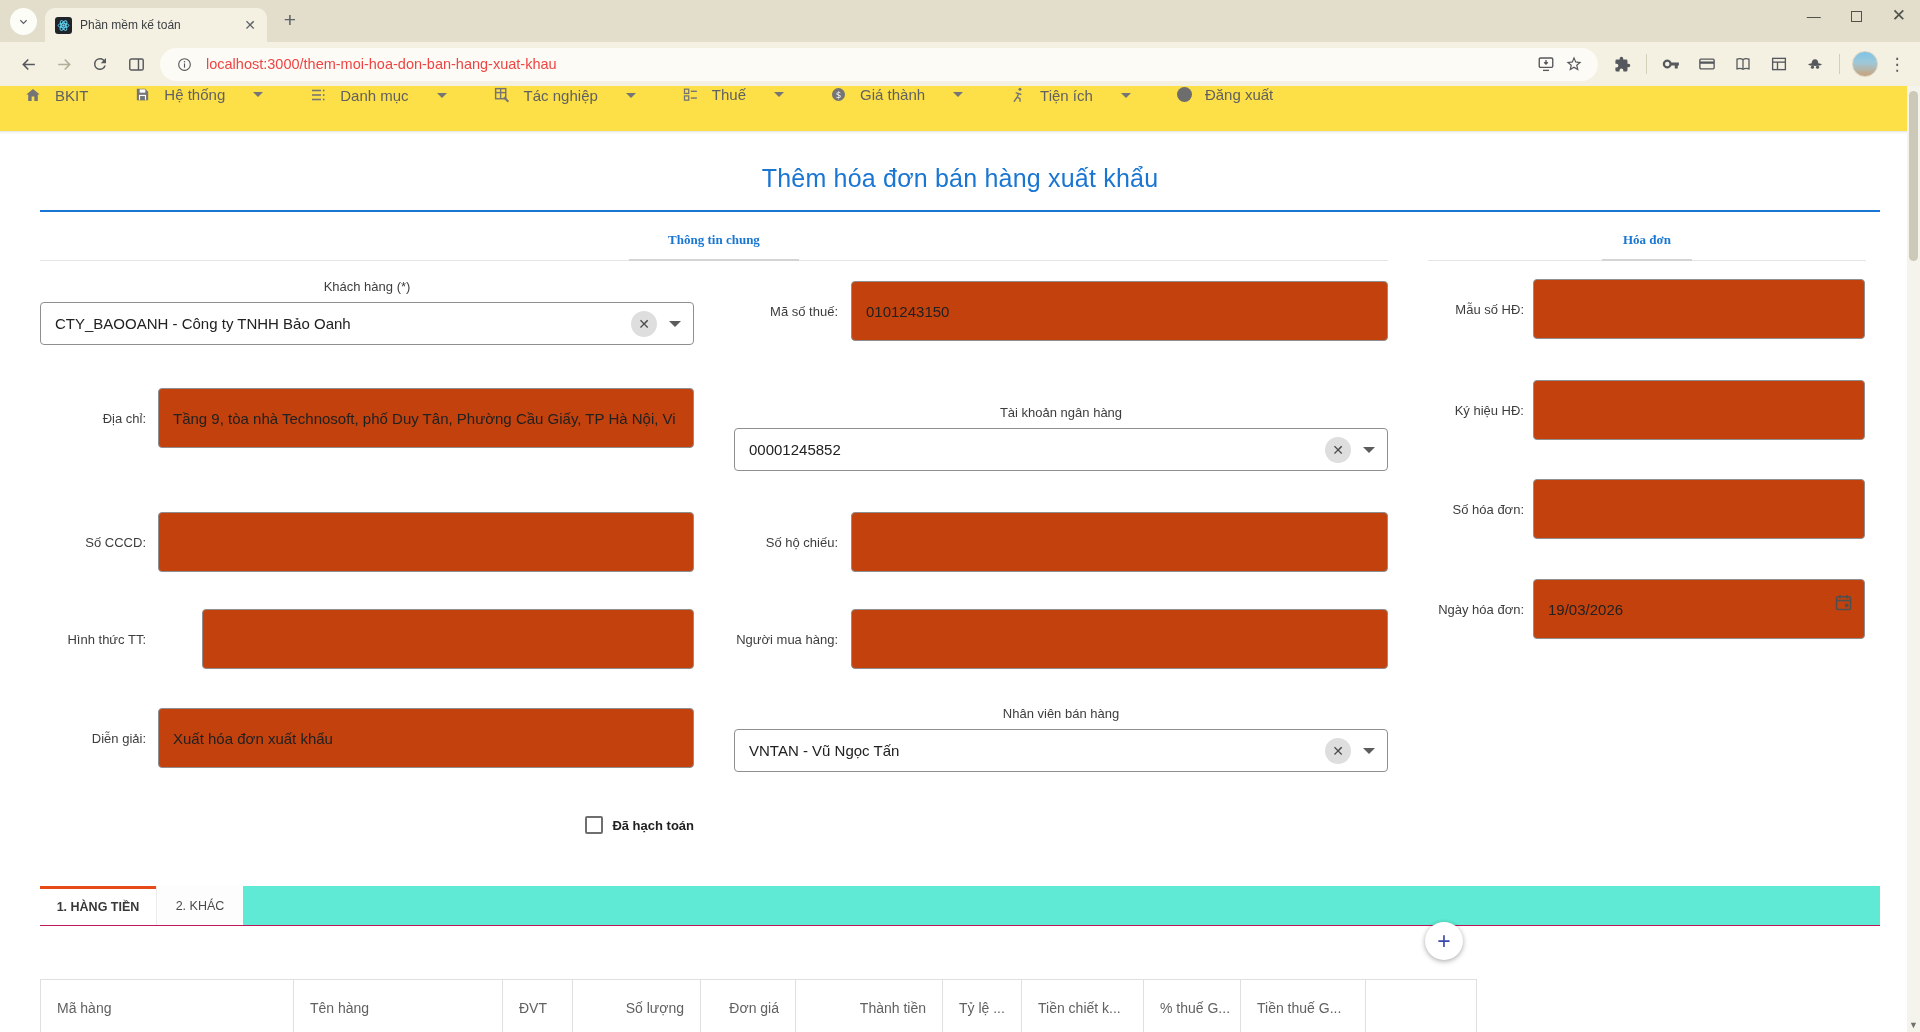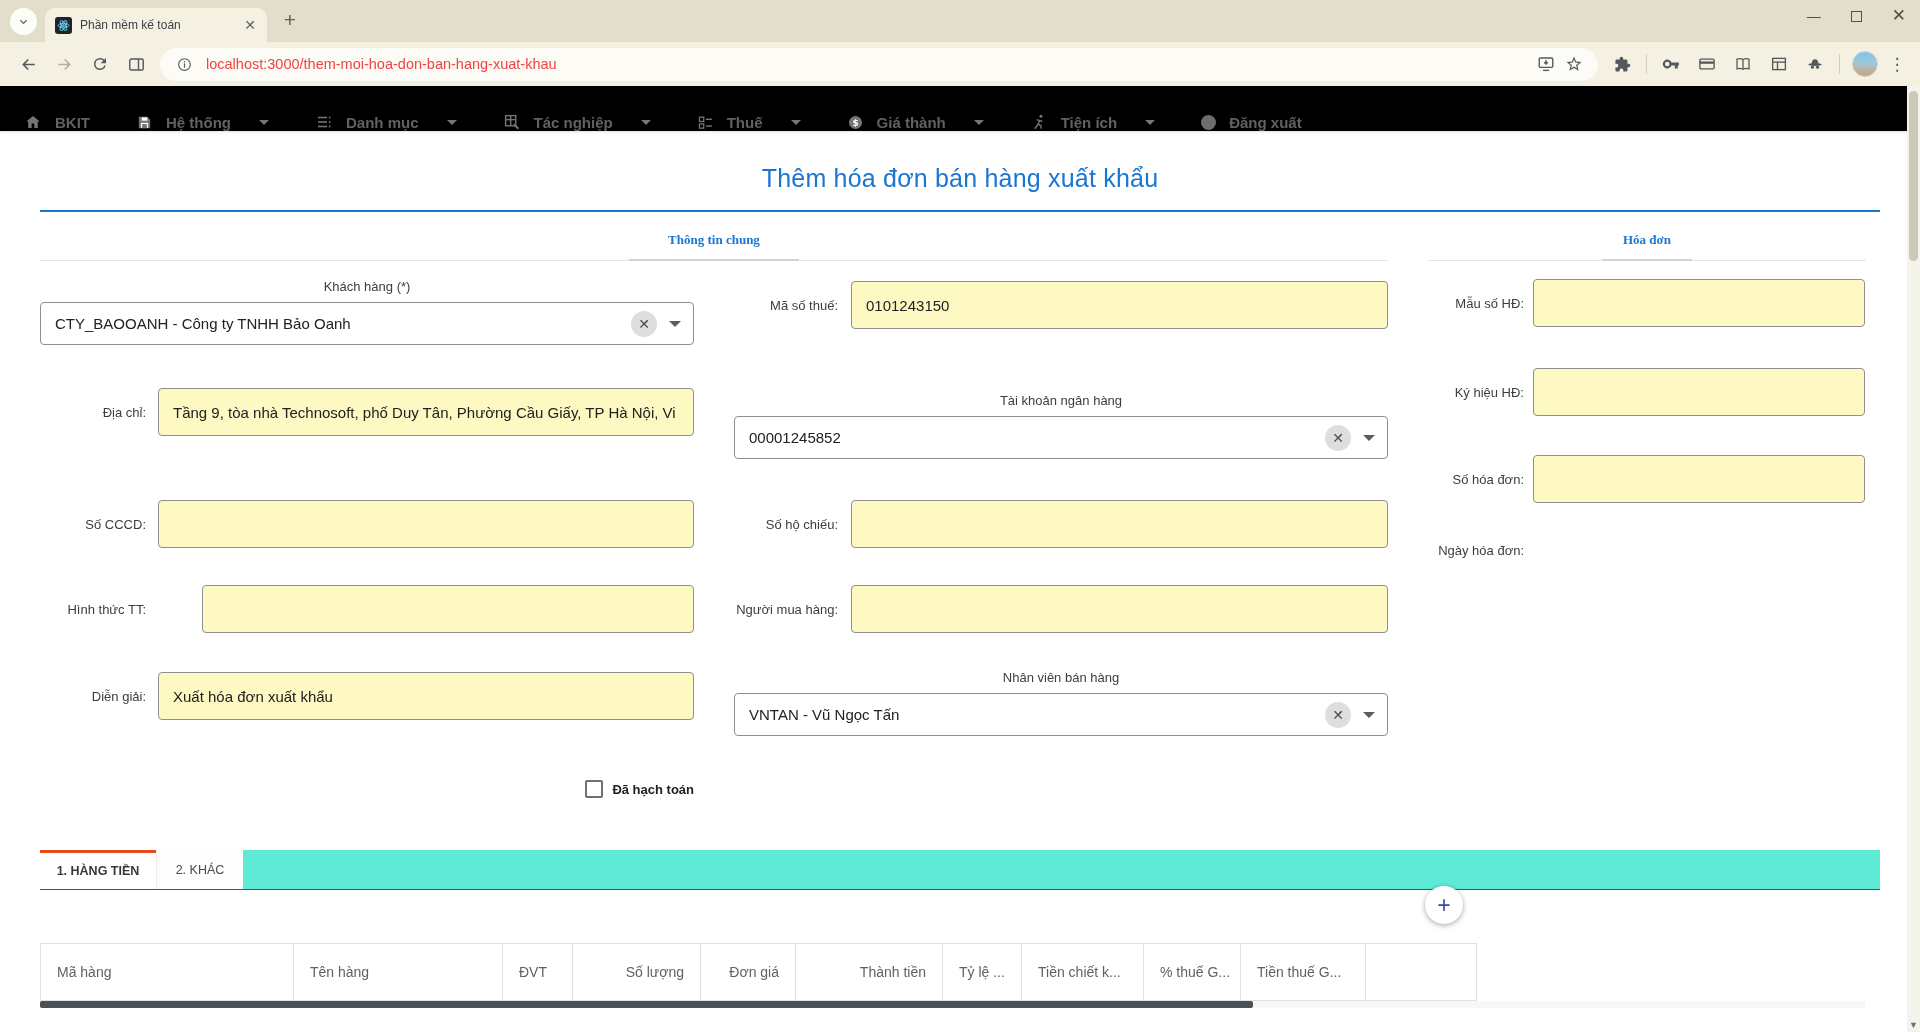--- a/index.html
+++ b/index.html
@@ -27,22 +27,22 @@
   .tb-ic.disabled { color:#b2ae99; }
   .omnibox { height:33px; background:#fcfbf5; border-radius:17px; flex:1; margin:0 6px; display:flex; align-items:center; padding:0 10px; }
   .omni-url { font-size:14.5px; color:#ef4444; margin-left:8px; flex:1; white-space:nowrap; overflow:hidden; }
   .omni-ic { color:#55585c; width:28px; height:28px; display:flex; align-items:center; justify-content:center; }
   .tb-sep { width:1px; height:20px; background:#d4d0b8; margin:0 6px; }
   .avatar { width:26px; height:26px; border-radius:50%; margin:0 6px;
             background:linear-gradient(180deg,#7ec3e8 0%,#9fc8d8 45%,#caa27a 100%); border:1px solid #d8d4c0; }
   .kebab { font-size:17px; color:#55585c; width:26px; text-align:center; }
 
   
-  .nav { height:46px; background:#000000; border-bottom:1px solid #e9e9e9; box-shadow:0 1px 2px rgba(0,0,0,.06);
-         display:flex; align-items:flex-end; padding-left:24px; position:relative; z-index:2;font-weight:bold; }
+  .nav { height:46px; background:#fde047; border-bottom:1px solid #e9e9e9; box-shadow:0 1px 2px rgba(0,0,0,.06);
+         display:flex; align-items:flex-start; padding-left:24px; position:relative; z-index:2; }
   .nav-item { display:flex; align-items:center; color:#616161; font-size:15px; margin-right:46px; cursor:pointer; }
   .nav-item .nico { color:#757575; margin-right:13px; display:flex; }
   .nav-caret { width:0; height:0; border-left:5px solid transparent; border-right:5px solid transparent;
                border-top:5px solid #757575; margin-left:28px; }
   .dot-ico { width:15px; height:15px; border-radius:50%; background:#6d6d6d; }
 
   
   .content { position:relative; height:900px; }
   .page-title { text-align:center; color:#1976d2; font-size:25px; font-weight:400; margin-top:32px; letter-spacing:.2px; }
   .title-rule { height:2px; background:#1976d2; margin:17px 40px 0 40px; }
@@ -62,21 +62,21 @@
   .col-mid   { width:654px; margin-right:40px; }
   .col-right { width:438px; }
 
   .fld { display:flex; align-items:center; }
   .flabel { font-size:13px; color:#3d3d3d; text-align:right; }
   .col-left  .flabel { width:106px; margin-right:12px; flex:0 0 auto; }
   .col-mid   .flabel { width:104px; margin-right:13px; flex:0 0 auto; }
   .col-right .flabel { width:96px;  margin-right:9px;  flex:0 0 auto; }
   .center-label { font-size:13px; color:#3d3d3d; text-align:center; margin-bottom:8px; }
 
-  .txt { height:48px; border:1px solid #8f8f8f; border-radius:4px; background:#fef9c3; font-size:15px; color:#212121;
+  .txt { height:60px; border:1px solid #8f8f8f; border-radius:4px; background:#c2410c; font-size:15px; color:#212121;
          padding:0 14px; width:100%; outline:none; font-family:inherit; }
   .col-right .txt { width:332px; flex:0 0 auto; }
 
   .sel { height:43px; border:1px solid #8f8f8f; border-radius:4px; background:#fff; display:flex; align-items:center;
          padding:0 12px 0 14px; }
   .sel-text { font-size:15px; color:#212121; flex:1; white-space:nowrap; overflow:hidden; }
   .sel-clear { width:26px; height:26px; border-radius:50%; background:#dedede; color:#4a4a4a; font-size:14px;
                display:flex; align-items:center; justify-content:center; margin-right:12px; flex:0 0 auto; }
   .sel-caret { width:0; height:0; border-left:6px solid transparent; border-right:6px solid transparent;
                border-top:6px solid #5c5c5c; flex:0 0 auto; }
@@ -481,20 +481,28 @@
       <div class="fld" style="margin-top:41px;">
         <span class="flabel">Ký hiệu HĐ:</span>
         <input class="txt" style="">
       </div>
       <div class="fld" style="margin-top:39px;">
         <span class="flabel">Số hóa đơn:</span>
         <input class="txt" style="">
       </div>
       <div class="fld" style="margin-top:40px;">
         <span class="flabel">Ngày hóa đơn:</span>
+        <span class="date-wrap">
+          <input class="txt" value="19/03/2026" style="">
+          <span class="cal-ic">
+              <svg class="ic" width="21" height="21">
+                <use href="#i-calendar"></use>
+              </svg>
+            </span>
+        </span>
       </div>
     </div>
   </div>
 
   <div class="chk-row">
     <span class="chk-box"></span>
     <span class="chk-label">Đã hạch toán</span>
   </div>
 
   <div class="ltabs">

